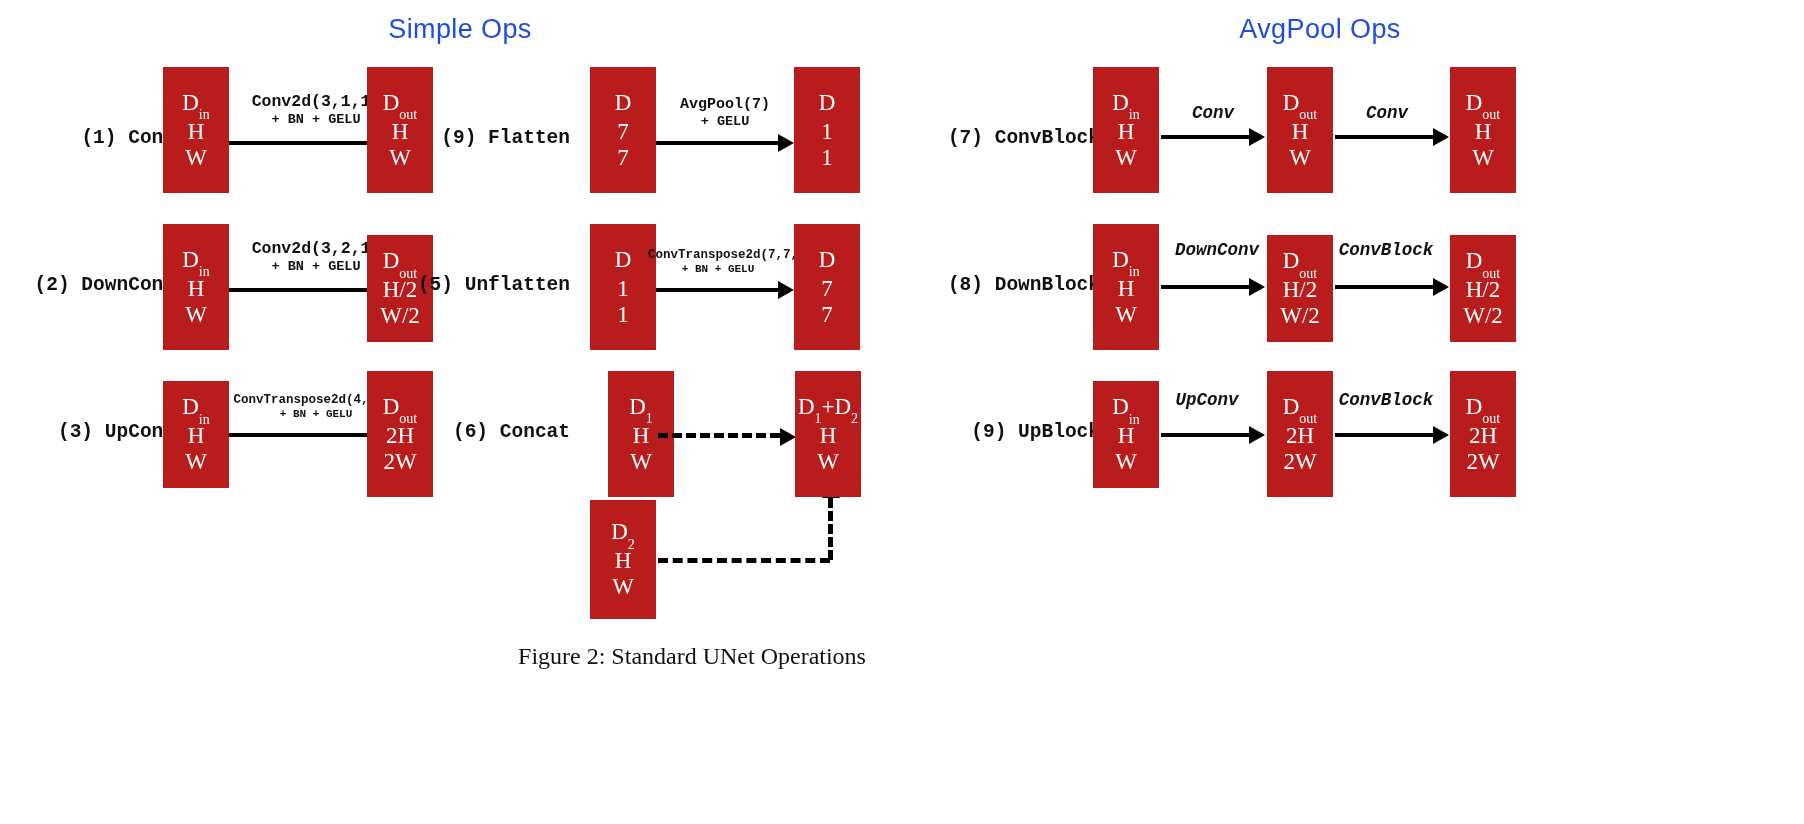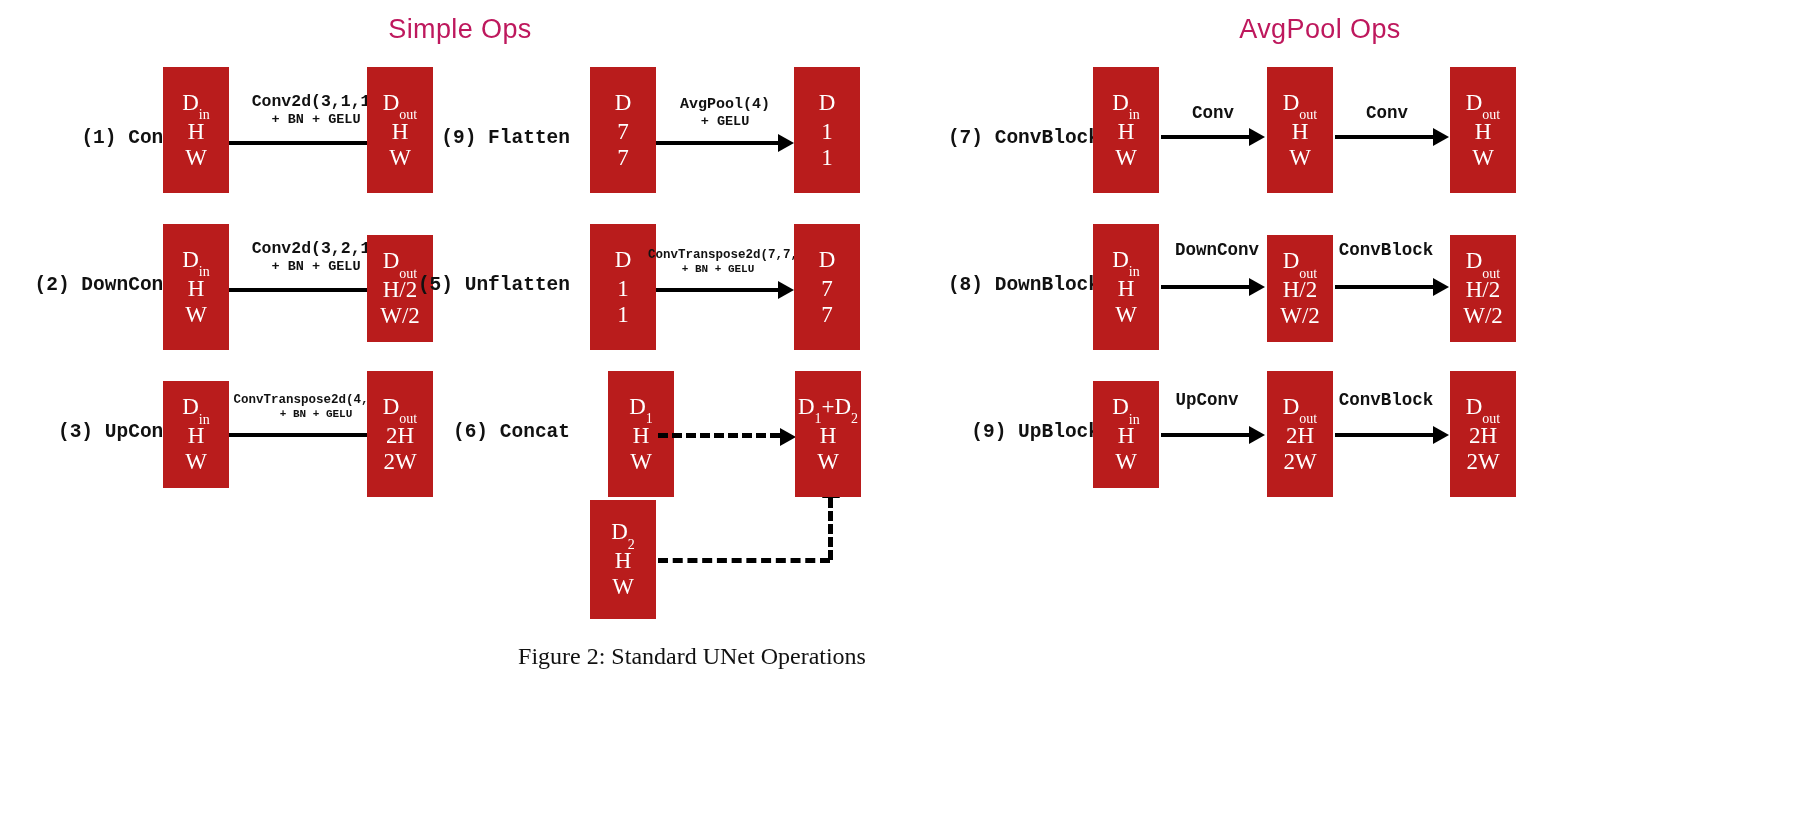--- a/index.html
+++ b/index.html
@@ -20,21 +20,21 @@
     left: 0; top: 0;
     width: 1804px;
     height: 824px;
   }
 
   
   .section-title {
     position: absolute;
     font-family: "Liberation Sans", sans-serif;
     font-size: 27px;
-    color: #be185d;
+    color: #1d4ed8;
     letter-spacing: 0.4px;
     white-space: nowrap;
     text-align: center;
   }
 
   
   .op-label {
     position: absolute;
     font-family: "Liberation Mono", monospace;
     font-size: 19.5px;
@@ -129,21 +129,21 @@
     font-weight: bold;
     color: #111111;
     text-align: center;
     white-space: nowrap;
     line-height: 1.22;
   }
   .cap-lg { font-size: 16.5px; }
   .cap-md { font-size: 15px; }
   .cap-sm { font-size: 12.5px; }
   .cap-xs { font-size: 11px; }
-  .cap-blk { font-size: 17.5px; }
+  .cap-blk { font-size: 17.5px; font-style: italic; }
   .cap-sub { font-size: 13.5px; }
 
   
   .fig-caption {
     position: absolute;
     width: 100%;
     text-align: center;
     font-family: "Liberation Serif", serif;
     font-size: 24px;
     color: #111111;
@@ -219,21 +219,21 @@
 
   <div class="op-label" style="left:430px; top:127px; width:140px;">(9) Flatten</div>
 
   <div class="box" style="left:590px; top:67px; width:66px; height:126px;">
     <span class="ln"><span>D</span><span class="sub"></span></span>
     <span class="ln">7</span>
     <span class="ln">7</span>
   </div>
 
   <div class="arrow-cap cap-md" style="left:655px; top:96px; width:140px;">
-    <div>AvgPool(4)</div>
+    <div>AvgPool(7)</div>
     <div class="cap-sub">+ GELU</div>
   </div>
   <div class="arrow" style="left:656px; top:141px; width:124px;"></div>
 
   <div class="box" style="left:794px; top:67px; width:66px; height:126px;">
     <span class="ln"><span>D</span><span class="sub"></span></span>
     <span class="ln">1</span>
     <span class="ln">1</span>
   </div>
 

